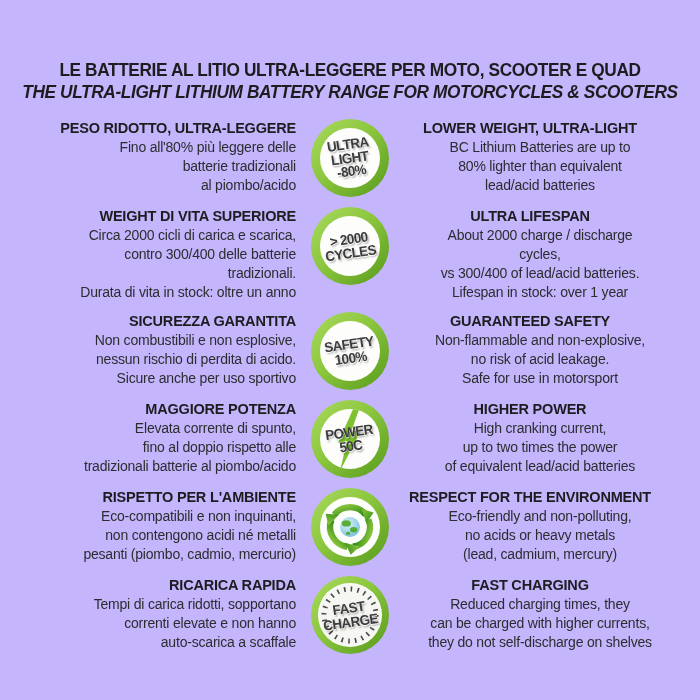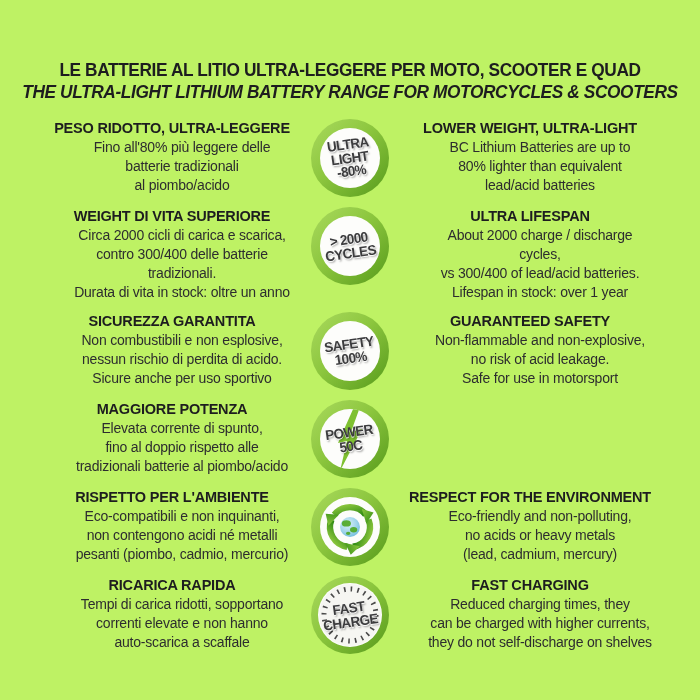--- a/index.html
+++ b/index.html
@@ -3,21 +3,21 @@
 <meta charset="utf-8">
 <style>
   * { margin:0; padding:0; box-sizing:border-box; }
   html,body { background:#ffffff; }
   body {
     width:700px; height:700px;
     font-family:"Liberation Sans", sans-serif;
     color:#231f20;
     overflow:hidden;
   }
-  .page { width:700px; height:700px; background:#bef264; }
+  .page { width:700px; height:700px; background:#c4b5fd; }
 
   
   .header { padding-top:60px; text-align:center; }
   .title-it {
     font-size:18px; font-weight:700; letter-spacing:-0.4px;
     display:block; transform:scaleX(0.96); transform-origin:center;
     color:#1d1d1f;
   }
   .title-en {
     font-size:18px; font-weight:700; font-style:italic; letter-spacing:-0.4px;
@@ -27,21 +27,21 @@
 
   
   .rows { margin-top:16px; }
   .row {
     display:grid;
     grid-template-columns:256px 92px 256px;
     justify-content:center;
     min-height:77px;
     margin-bottom:10px;
   }
-  .col-it { text-align:center; padding-right:8px; }
+  .col-it { text-align:right; padding-right:8px; }
   .col-en { text-align:center; padding-left:12px; }
   .feat-title {
     font-size:14.5px; font-weight:700; letter-spacing:-0.2px;
     color:#1d1d1f; line-height:19px;
   }
   .feat-body {
     font-size:14px; line-height:19px; color:#2d2d2f;
     white-space:pre-line; letter-spacing:-0.2px;margin-left:20px;
   }
 
@@ -164,20 +164,26 @@
       <div class="col-badge">
         <div class="badge-ring">
           <div class="badge-face">
             <svg class="bolt" width="32" height="64" viewBox="0 0 32 64">
               <polygon points="20,0 4,36 13,34 6,64 28,22 17,25 26,0" fill="#7fc131"></polygon>
             </svg>
             <span class="badge-text">POWER
 50C</span>
           </div>
         </div>
+      </div>
+      <div class="col-en">
+        <div class="feat-title">HIGHER POWER</div>
+        <div class="feat-body">High cranking current,
+up to two times the power
+of equivalent lead/acid batteries</div>
       </div>
     </section>
 
     <section class="row">
       <div class="col-it">
         <div class="feat-title">RISPETTO PER L'AMBIENTE</div>
         <div class="feat-body">Eco-compatibili e non inquinanti,
 non contengono acidi né metalli
 pesanti (piombo, cadmio, mercurio)</div>
       </div>

